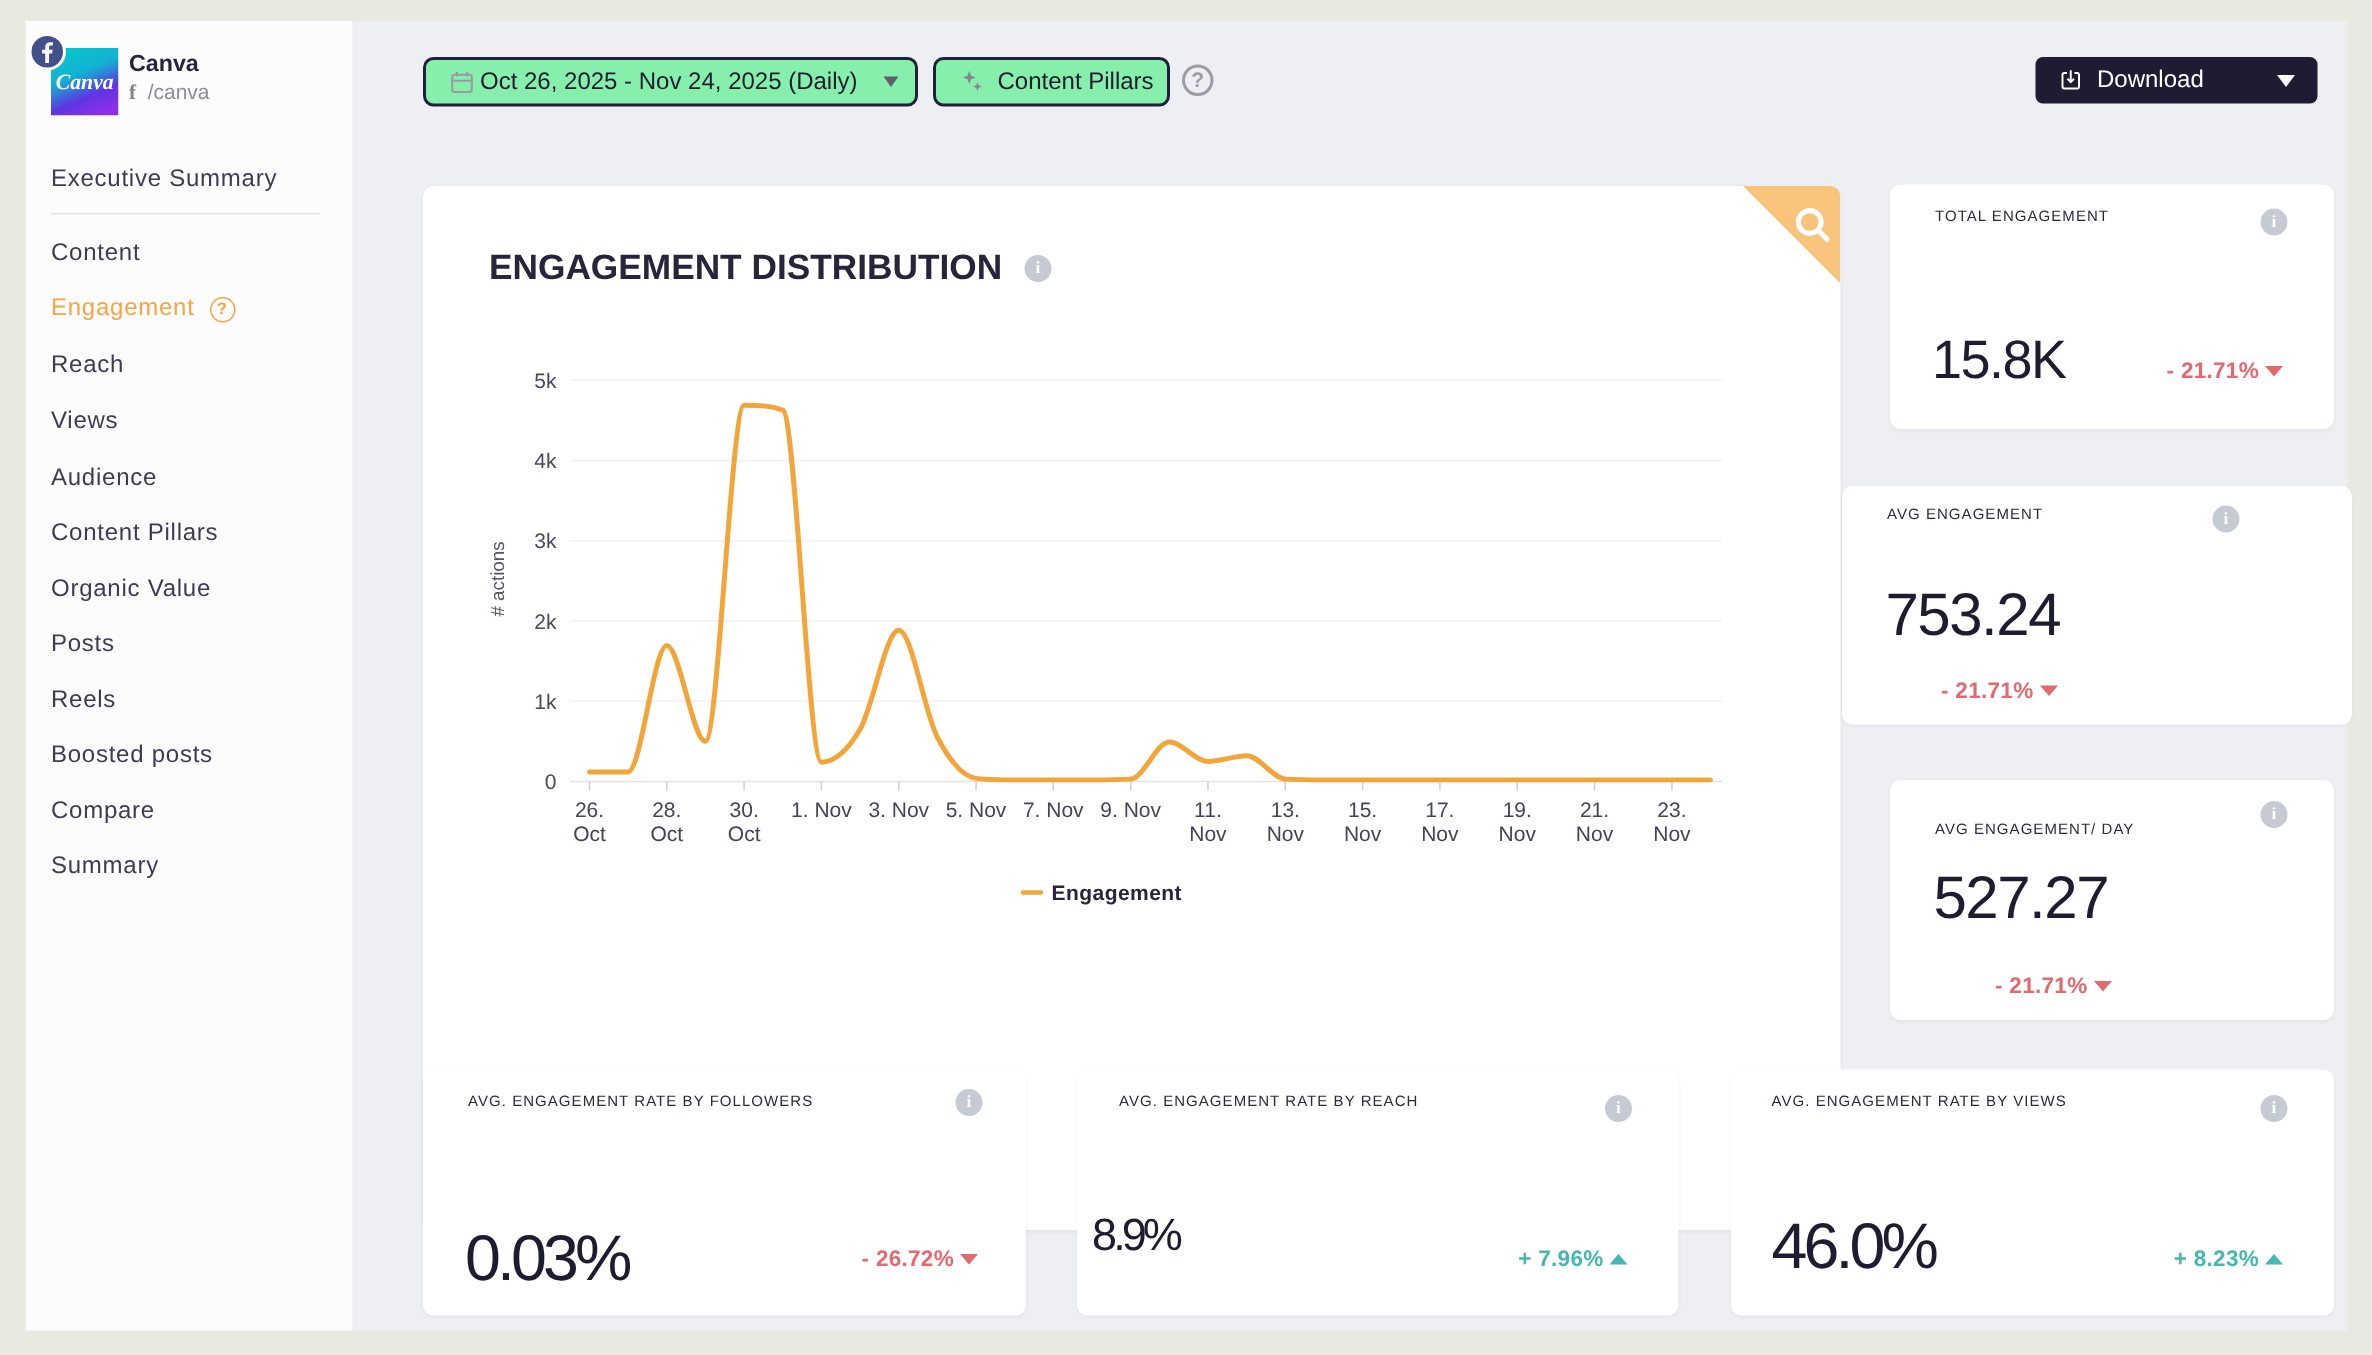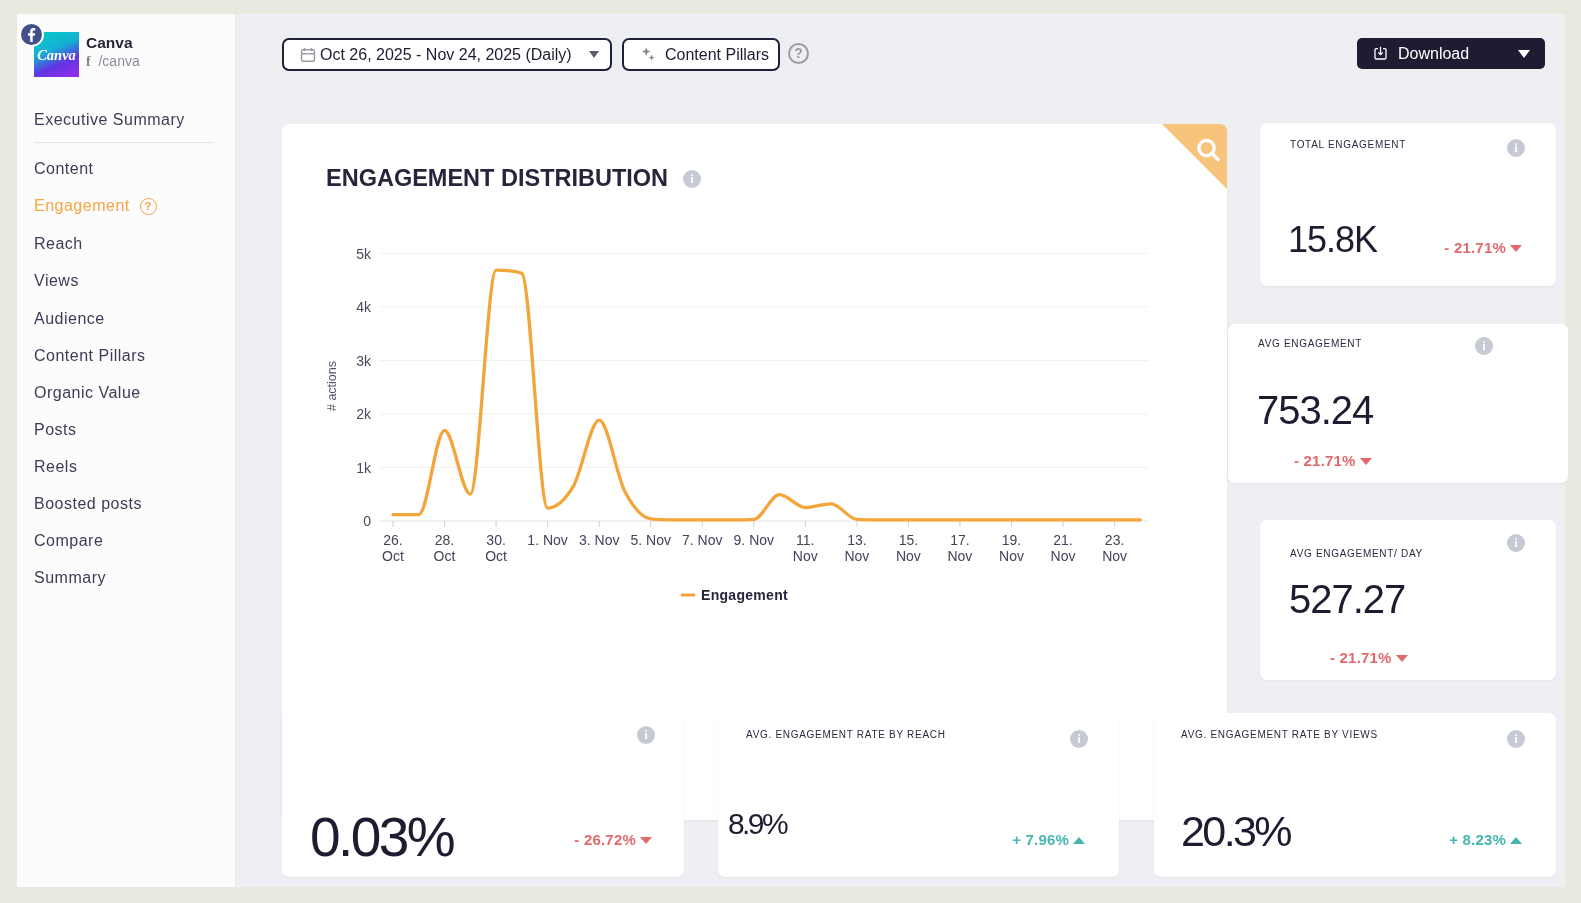--- a/index.html
+++ b/index.html
@@ -10,21 +10,21 @@
 .card{position:absolute;background:#fff;border-radius:7px;box-shadow:0 1px 3px rgba(40,40,60,0.05)}
 .navitem{position:absolute;left:34px;font-size:16px;color:#3e3c55;letter-spacing:0.5px;white-space:nowrap}
 .klabel{font-size:10px;letter-spacing:0.7px;color:#2b2a40;font-weight:400}
 .bignum{color:#1d1c30;font-weight:500;letter-spacing:-1px}
 .pct{font-size:15px;font-weight:700;letter-spacing:0.2px;white-space:nowrap}
 .red{color:#e2696e}
 .teal{color:#45b6b0}
 .tri-dn{display:inline-block;width:0;height:0;border-left:6px solid transparent;border-right:6px solid transparent;border-top:7px solid #e2696e;vertical-align:1px;margin-left:4px}
 .tri-up{display:inline-block;width:0;height:0;border-left:6px solid transparent;border-right:6px solid transparent;border-bottom:7px solid #45b6b0;vertical-align:1px;margin-left:4px}
 .info{position:absolute;width:18px;height:18px;border-radius:50%;background:#c6cad3;color:#fff;font-size:11.5px;font-weight:700;text-align:center;line-height:18px;font-family:"Liberation Serif",serif}
-.btn{position:absolute;background:#ffffff;border:2px solid #21203a;border-radius:7px;box-sizing:border-box;height:33px;display:flex;align-items:center;font-size:16px;color:#1d1c30}
+.btn{position:absolute;background:#86efac;border:2px solid #21203a;border-radius:7px;box-sizing:border-box;height:33px;display:flex;align-items:center;font-size:16px;color:#1d1c30}
 </style>
 </head>
 <body>
 <div id="sidebar" class="abs"></div>
 <div id="content" class="abs"></div>
 
 <svg class="abs" style="left:34px;top:32px" width="45" height="45">
 <defs>
       <linearGradient id="cg" x1="0.25" y1="0" x2="0.68" y2="1">
 <stop offset="0" stop-color="#0ac5cb"></stop>
@@ -178,28 +178,29 @@
 <div class="pct red abs" style="left:66px;top:128px">- 21.71%<span class="tri-dn"></span></div>
 </div>
 <div class="card" style="left:1260px;top:520px;width:296px;height:160px">
 <div class="klabel abs" style="left:30px;top:28px">AVG ENGAGEMENT/ DAY</div>
 <div class="info" style="left:247px;top:14px">i</div>
 <div class="bignum abs" style="left:29px;top:57px;font-size:40px">527.27</div>
 <div class="pct red abs" style="left:70px;top:129px">- 21.71%<span class="tri-dn"></span></div>
 </div>
 
 <div class="card" style="left:282px;top:713px;width:402px;height:164px">
+<div class="klabel abs" style="left:30px;top:10px;width:300px;line-height:23px">AVG. ENGAGEMENT RATE BY FOLLOWERS</div>
 <div class="info" style="left:355px;top:13px">i</div>
-<div class="bignum abs" style="left:28px;top:92px;font-size:55px;letter-spacing:-2.6px">0.03%</div>
+<div class="bignum abs" style="left:28px;top:102px;font-size:43px;letter-spacing:-2.6px">0.03%</div>
 <div class="pct red abs" style="right:32px;top:118px">- 26.72%<span class="tri-dn"></span></div>
 </div>
 <div class="card" style="left:718px;top:713px;width:401px;height:164px">
 <div class="klabel abs" style="left:28px;top:16px">AVG. ENGAGEMENT RATE BY REACH</div>
 <div class="info" style="left:352px;top:17px">i</div>
 <div class="bignum abs" style="left:10px;top:94px;font-size:30px;letter-spacing:-2.6px">8.9%</div>
 <div class="pct teal abs" style="right:34px;top:118px">+ 7.96%<span class="tri-up"></span></div>
 </div>
 <div class="card" style="left:1154px;top:713px;width:402px;height:164px">
 <div class="klabel abs" style="left:27px;top:16px">AVG. ENGAGEMENT RATE BY VIEWS</div>
 <div class="info" style="left:353px;top:17px">i</div>
-<div class="bignum abs" style="left:27px;top:94px;font-size:43px;letter-spacing:-2.6px">20.3%</div>
+<div class="bignum abs" style="left:27px;top:94px;font-size:43px;letter-spacing:-2.6px">46.0%</div>
 <div class="pct teal abs" style="right:34px;top:118px">+ 8.23%<span class="tri-up"></span></div>
 </div>
 
 </body></html>

